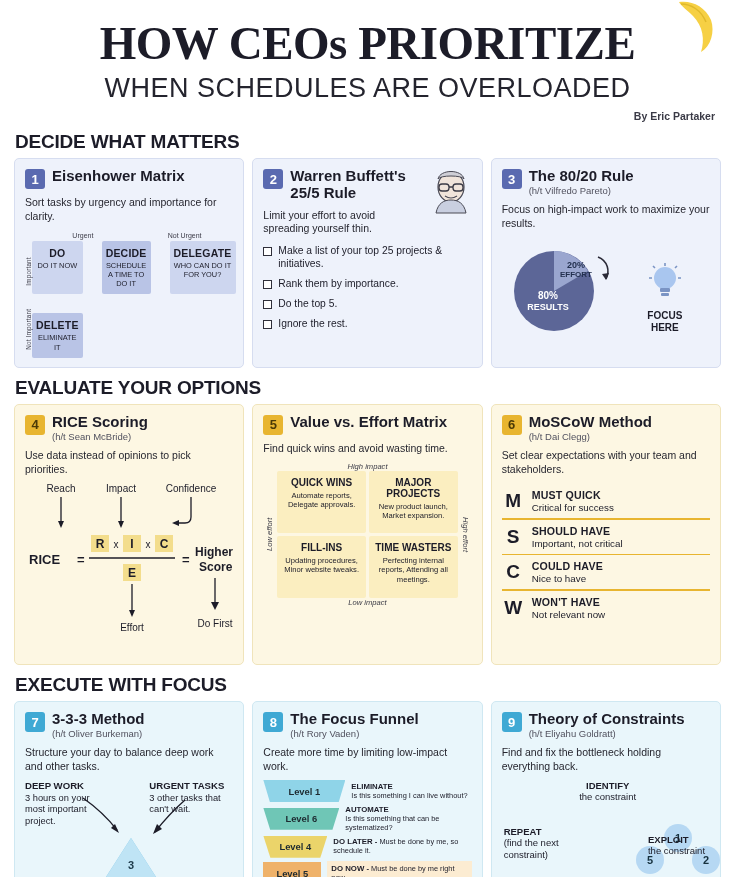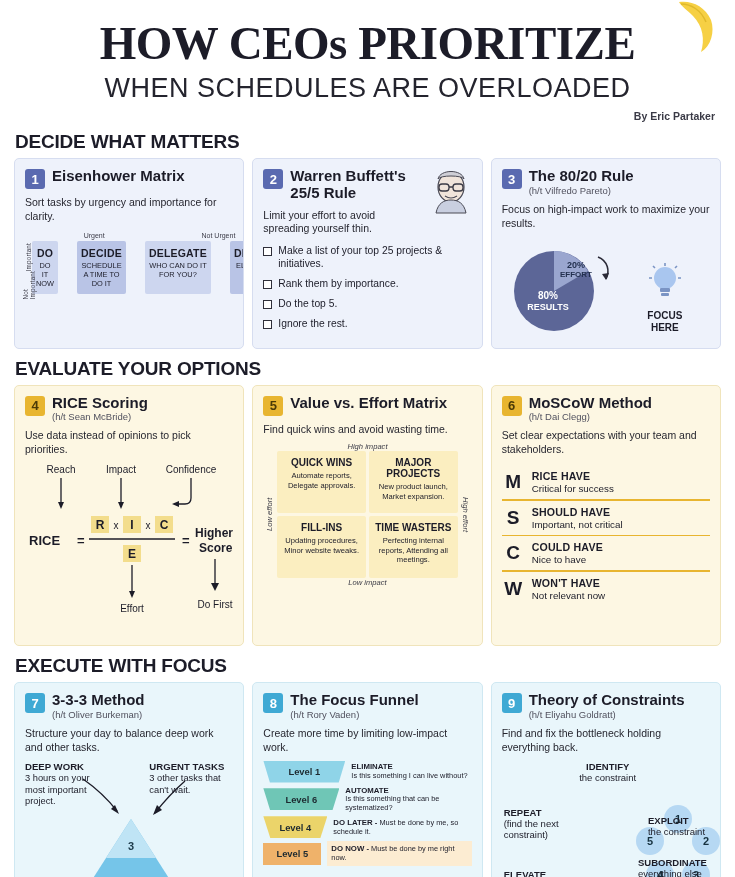--- a/index.html
+++ b/index.html
@@ -92,21 +92,21 @@
   .eis-wrap { display: flex; }
   .eis-left { width: 13px; display: flex; flex-direction: column; }
   .eis-vlabel {
     flex: 1; font-size: 6.3px; writing-mode: vertical-rl; transform: rotate(180deg);
     display: flex; align-items: center; justify-content: center; color: #3c3c48;
     letter-spacing: 0.2px;
   }
   .eis-grid { flex: 1; }
   .eis-headrow { display: flex; }
   .eis-headrow div { flex: 1; text-align: center; font-size: 7px; color: #3c3c48; padding-bottom: 2px; }
-  .eis-cells { display: grid; grid-template-columns: 1fr 1fr 1fr 1fr; gap: 19px; }
+  .eis-cells { display: grid; grid-template-columns: 1fr 1fr 1fr; gap: 19px; }
   .eis-cell { padding: 6px 4px; text-align: center; border-radius: 2px; }
   .eis-cell .h { font-weight: bold; font-size: 10.5px; letter-spacing: 0.2px; }
   .eis-cell .s { font-size: 7.4px; margin-top: 2px; line-height: 1.25; }
   .c-do { background: #cdd6ef; }
   .c-sched { background: #b9c4e6; }
   .c-del { background: #cdd6ef; }
   .c-delete { background: #b9c4e6; }
 
   
   .checklist { margin-top: 9px; }
@@ -393,21 +393,21 @@
         <div>
           <div class="card-title">MoSCoW Method</div>
           <span class="card-sub">(h/t Dai Clegg)</span>
         </div>
       </div>
       <p class="card-desc">Set clear expectations with your team and stakeholders.</p>
       <div class="moscow">
         <div class="moscow-item">
           <div class="moscow-letter">M</div>
           <div class="moscow-text">
-            <div class="h">RICE HAVE</div>
+            <div class="h">MUST QUICK</div>
             <div class="s">Critical for success</div>
           </div>
         </div>
         <div class="moscow-rule"></div>
         <div class="moscow-item">
           <div class="moscow-letter">S</div>
           <div class="moscow-text">
             <div class="h">SHOULD HAVE</div>
             <div class="s">Important, not critical</div>
           </div>

